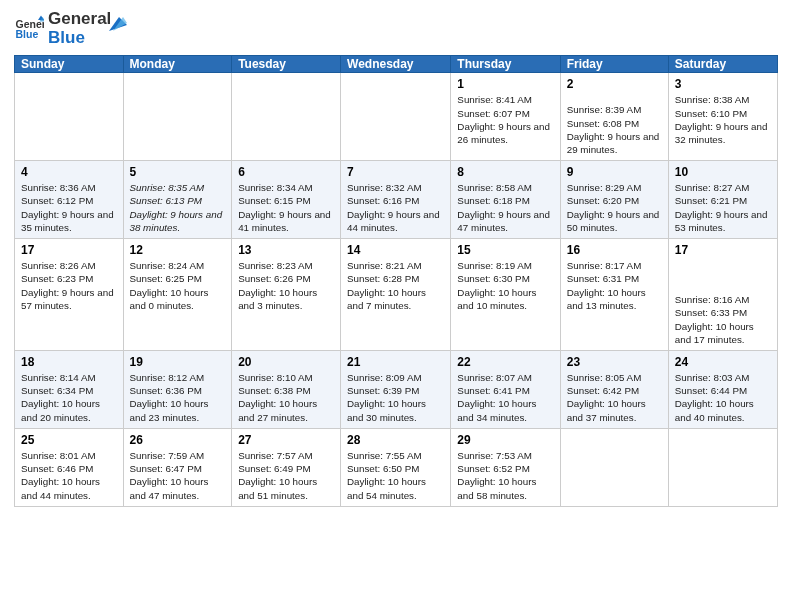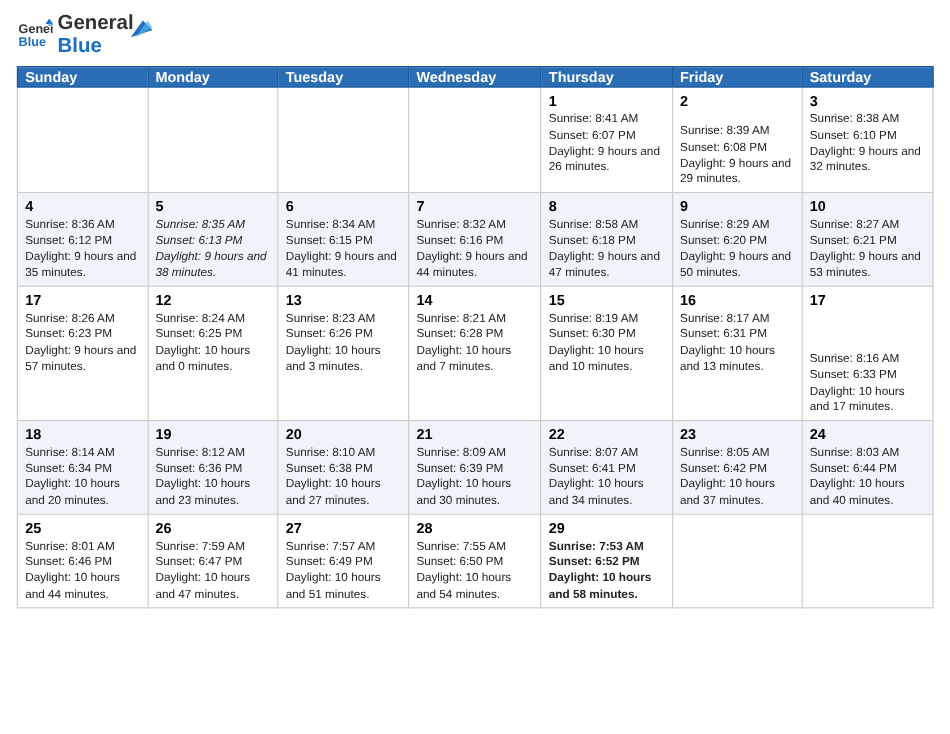--- a/index.html
+++ b/index.html
@@ -301,21 +301,21 @@
 Daylight: 10 hours and 51 minutes.</div>
           </td>
           <td>
             <span class="day-num">28</span>
             <div class="day-info" style="white-space: pre-line;">Sunrise: 7:55 AM
 Sunset: 6:50 PM
 Daylight: 10 hours and 54 minutes.</div>
           </td>
           <td>
             <span class="day-num">29</span>
-            <div class="day-info" style="white-space: pre-line; font-weight: bold;">Sunrise: 7:53 AM
+            <div class="day-info" style="white-space: pre-line;">Sunrise: 7:53 AM
 Sunset: 6:52 PM
 Daylight: 10 hours and 58 minutes.</div>
           </td>
           <td></td>
           <td></td>
         </tr>
       </tbody>
   </table>
 
 </div>

